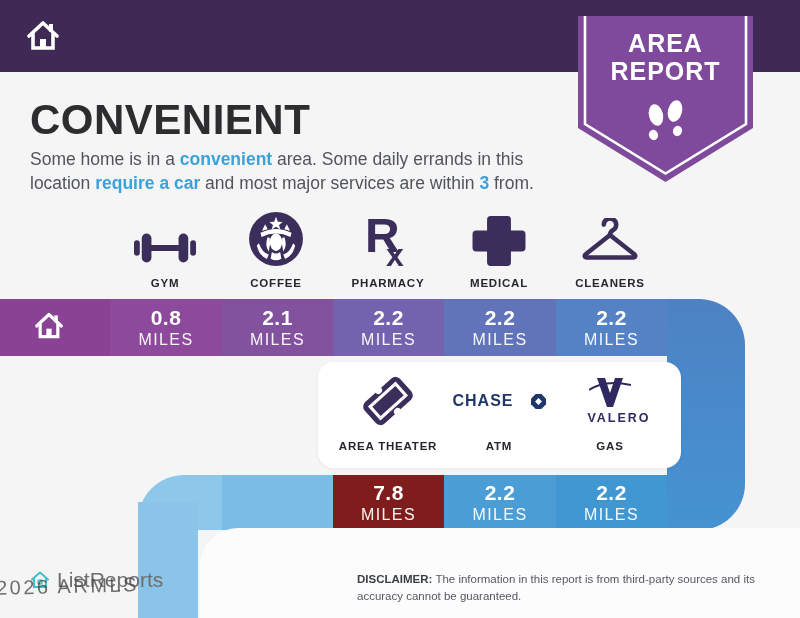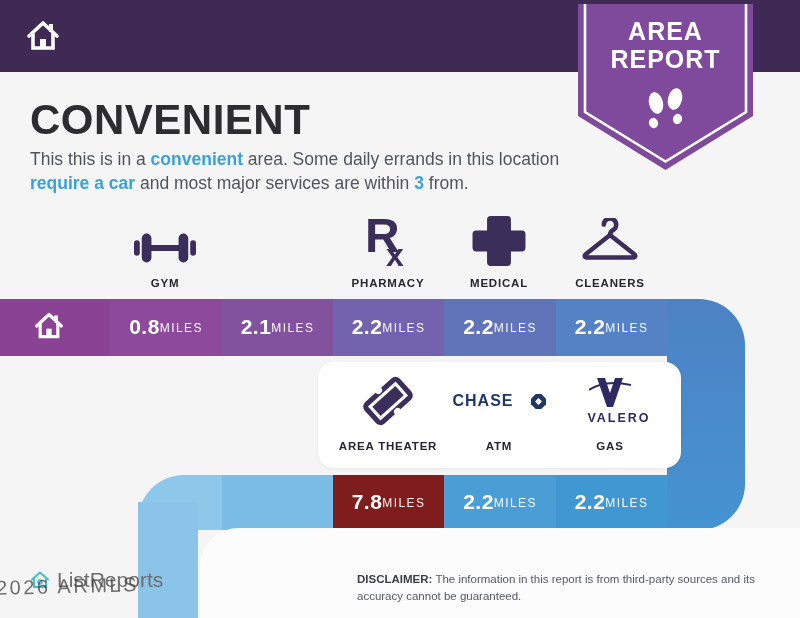--- a/index.html
+++ b/index.html
@@ -4,36 +4,36 @@
 <style>
   html,body{margin:0;padding:0;}
   body{font-family:"Liberation Sans", sans-serif; background:#ddd;}
   #page{position:relative;width:800px;height:618px;overflow:hidden;background:var(--page_bg,#F6F5F6);}
   .abs{position:absolute;}
   
   #header{left:0;top:0;width:800px;height:72px;background:var(--header_bg,#3E2A55);z-index:3;}
   #addr{left:78px;top:0;height:72px;display:flex;align-items:center;color:#fff;font-size:19px;font-weight:700;letter-spacing:.5px;}
   #header-home{left:26px;top:19px;color:#fff;}
   
-  #badge{left:578px;top:4px;width:160px;height:170px;z-index:4;}
+  #badge{left:578px;top:16px;width:160px;height:170px;z-index:4;}
   .badge-line{left:0;width:175px;text-align:center;color:#fff;font-weight:700;font-size:25px;letter-spacing:1px;}
   #badge-foot{left:65px;top:84px;color:#fff;}
   
   #title{left:30px;top:96px;font-size:42px;font-weight:800;color:var(--title_color,#2D2D2F);letter-spacing:.5px;}
   #desc{left:30px;top:147px;width:545px;font-size:17.5px;line-height:1.38;color:var(--body_text,#50555B);}
   .hl{color:var(--highlight_blue,#3AA2DB);font-weight:700;}
   
   .cat{top:204px;width:112px;display:flex;flex-direction:column;align-items:center;position:absolute;}
   .iconbox{height:64px;display:flex;align-items:flex-end;justify-content:center;color:var(--icon_dark,#3B2E5B);}
   .cat-label{margin-top:9px;font-size:11.5px;font-weight:700;letter-spacing:.8px;color:var(--label_dark,#26262E);}
   
-  .seg{position:absolute;top:299px;height:57px;display:flex;flex-direction:row;align-items:center;justify-content:center;color:#fff;z-index:1;}
+  .seg{position:absolute;top:299px;height:57px;display:flex;flex-direction:column;align-items:center;justify-content:center;color:#fff;z-index:1;}
   .seg2{top:475px;height:55px;}
   .num{font-size:21px;font-weight:700;letter-spacing:.5px;line-height:1.15;}
-  .unit{font-size:12px;letter-spacing:1.4px;opacity:.95;}
+  .unit{font-size:16px;letter-spacing:1.4px;opacity:.95;}
   #band{left:667px;top:299px;width:78px;height:231px;border-radius:0 46px 46px 0;background:linear-gradient(180deg,var(--band_top,#4D82C4),var(--band_bottom,#4593D1));z-index:1;}
   #corner2{left:138px;top:475px;width:84px;height:55px;border-top-left-radius:46px;z-index:1;}
   #column{left:138px;top:502px;width:60px;height:116px;background:var(--column_blue,#8AC4E8);z-index:1;}
   
   #card{left:318px;top:362px;width:363px;height:106px;background:#fff;border-radius:16px;box-shadow:0 1px 4px rgba(0,0,0,.05);z-index:2;}
   .card-col{position:absolute;top:0;width:112px;height:106px;display:flex;flex-direction:column;align-items:center;}
   .brandbox{height:78px;display:flex;align-items:center;justify-content:center;color:var(--icon_dark,#3B2E5B);}
   .card-label{font-size:11.5px;font-weight:700;letter-spacing:.8px;color:var(--label_dark,#26262E);white-space:nowrap;}
   #chase-row{display:flex;align-items:center;gap:17px;color:var(--chase_navy,#1D3868);}
   #chase-word{font-size:16px;font-weight:800;letter-spacing:1px;}
@@ -73,35 +73,53 @@
       <svg width="46" height="48" viewBox="0 0 46 48" fill="#fff">
         <ellipse cx="13" cy="15" rx="7" ry="11" transform="rotate(-14 13 15)"></ellipse>
         <ellipse cx="10.5" cy="35" rx="4.6" ry="5.2" transform="rotate(-14 10.5 35)"></ellipse>
         <ellipse cx="32" cy="11" rx="7" ry="11" transform="rotate(14 32 11)"></ellipse>
         <ellipse cx="34.5" cy="31" rx="4.6" ry="5.2" transform="rotate(14 34.5 31)"></ellipse>
       </svg>
     </div>
   </div>
 
   <div id="title" class="abs">CONVENIENT</div>
-  <div id="desc" class="abs"><span>This this is in a </span><span class="hl">convenient</span><span> area. Some daily errands in this location </span><span class="hl">require a car</span><span> and most major services are within </span><span class="hl">3</span><span> from.</span></div>
+  <div id="desc" class="abs"><span>Some home is in a </span><span class="hl">convenient</span><span> area. Some daily errands in this location </span><span class="hl">require a car</span><span> and most major services are within </span><span class="hl">3</span><span> from.</span></div>
 
   <div class="cat" style="left:109px;">
     <div class="iconbox">
       <svg width="62" height="40" viewBox="0 0 64 40" fill="currentColor">
         <rect x="14" y="17" width="36" height="6" rx="3"></rect>
         <rect x="8" y="5" width="10" height="30" rx="5"></rect>
         <rect x="46" y="5" width="10" height="30" rx="5"></rect>
         <rect x="0" y="12" width="6" height="16" rx="3"></rect>
         <rect x="58" y="12" width="6" height="16" rx="3"></rect>
       </svg>
     </div>
     <div class="cat-label">GYM</div>
   </div>
 
+  <div class="cat" style="left:220px;">
+    <div class="iconbox">
+      <svg width="58" height="58" viewBox="0 0 56 56">
+        <circle cx="28" cy="28" r="26" fill="currentColor"></circle>
+        <path d="M13 22 Q28 14.5 43 22 L42 26 Q28 19.5 14 26 Z" fill="#fff"></path>
+        <polygon points="28,6.5 29.8,11.3 34.5,11.5 30.9,14.4 32.2,18.8 28,16.2 23.8,18.8 25.1,14.4 21.5,11.5 26.2,11.3" fill="#fff"></polygon>
+        <polygon points="14.5,20 17.5,13.8 20,18.6" fill="#fff"></polygon>
+        <polygon points="41.5,20 38.5,13.8 36,18.6" fill="#fff"></polygon>
+        <ellipse cx="28" cy="31" rx="6" ry="8.5" fill="#fff"></ellipse>
+        <path d="M20 26 q-3.2 8 1 14 q2 -7 1 -13 Z" fill="#fff"></path>
+        <path d="M36 26 q3.2 8 -1 14 q-2 -7 -1 -13 Z" fill="#fff"></path>
+        <path d="M11.5 32 q3 9 9.5 11 l-1.8 4.2 q-7.5 -3.2 -9.7 -13 Z" fill="#fff"></path>
+        <path d="M44.5 32 q-3 9 -9.5 11 l1.8 4.2 q7.5 -3.2 9.7 -13 Z" fill="#fff"></path>
+        <path d="M24 40.5 q4 3 8 0 l1.2 6.5 q-5.2 3 -10.4 0 Z" fill="#fff"></path>
+      </svg>
+    </div>
+    <div class="cat-label">COFFEE</div>
+  </div>
 
   <div class="cat" style="left:332px;">
     <div class="iconbox">
       <svg width="50" height="58" viewBox="0 0 50 58">
         <text x="2" y="42" font-family="Liberation Sans, sans-serif" font-size="48" font-weight="bold" fill="currentColor">R</text>
         <text x="23" y="56" font-family="Liberation Sans, sans-serif" font-size="32" font-weight="bold" fill="currentColor">x</text>
       </svg>
     </div>
     <div class="cat-label">PHARMACY</div>
   </div>

